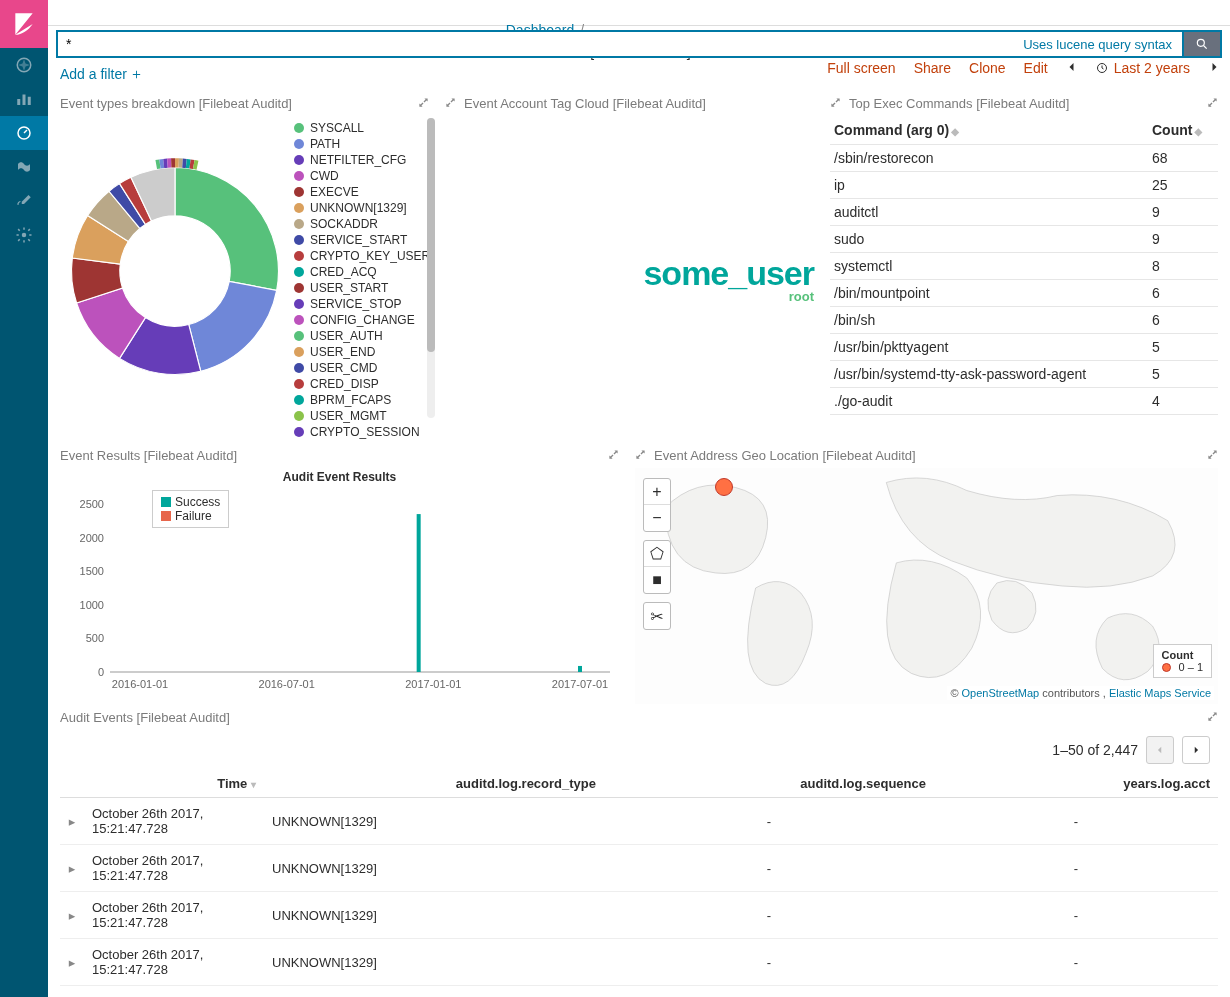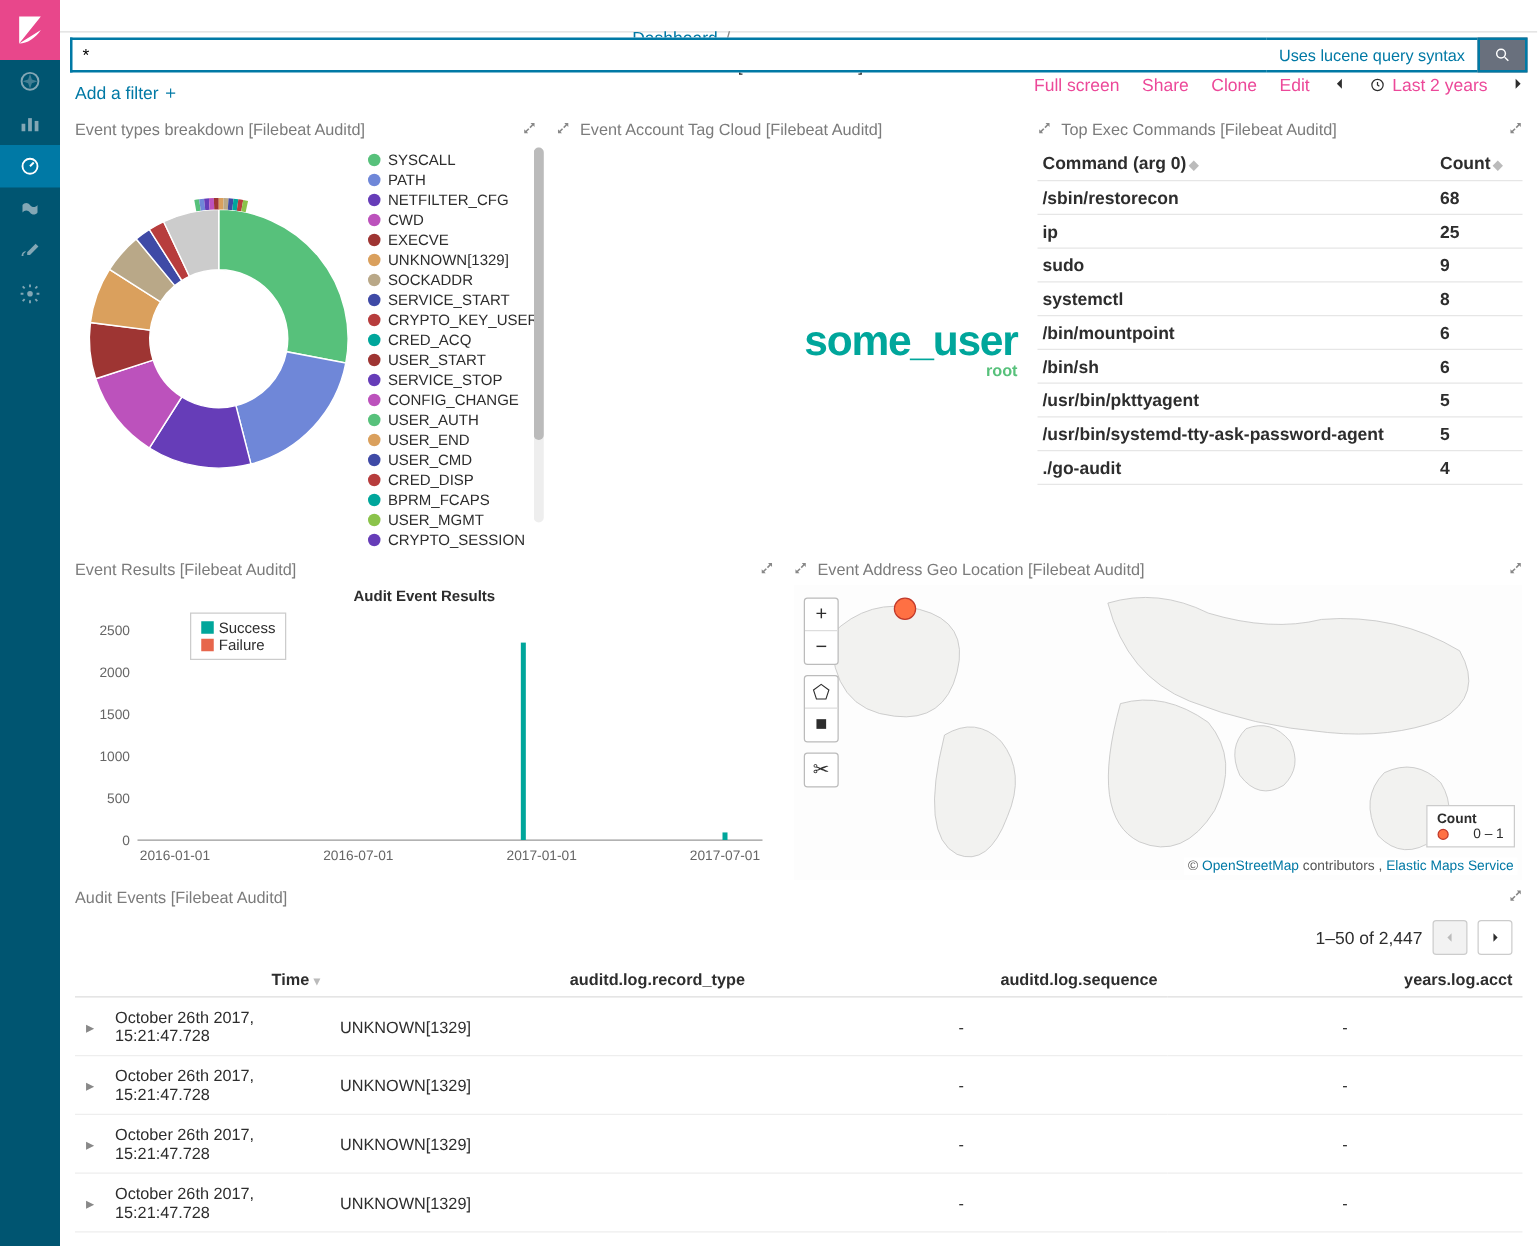--- a/index.html
+++ b/index.html
@@ -10,21 +10,21 @@
 .sidebar .logo svg { width: 26px; height: 26px; fill: #fff; }
 .sidebar .nav-item { width: 48px; height: 34px; display: flex; align-items: center; justify-content: center; color: #83a7b5; cursor: pointer; }
 .sidebar .nav-item.active { background: #0079a5; color: #fff; }
 .sidebar .nav-item svg { width: 18px; height: 18px; fill: currentColor; }
 .main { flex: 1; display: flex; flex-direction: column; overflow: hidden; }
 .topbar { display: flex; align-items: center; height: 26px; padding: 0 10px; border-bottom: 1px solid #ddd; flex-direction: column; }
 .breadcrumb { display: flex; align-items: center; gap: 6px; font-size: 14px; }
 .breadcrumb a { color: #0079a5; text-decoration: none; }
 .breadcrumb .sep { color: #888; }
 .breadcrumb .cur { color: #2d2d2d; margin-top: 44px; }
-.topbar-right { margin-left: auto; display: flex; align-items: center; gap: 18px; font-size: 14px; color: #ec4899; }
+.topbar-right { margin-left: auto; display: flex; align-items: center; gap: 18px; font-size: 14px; color: #c2410c; }
 .topbar-right .link { cursor: pointer; }
 .topbar-right svg { width: 12px; height: 12px; fill: #2d2d2d; }
 .time-picker { display: flex; align-items: center; gap: 6px; }
 .searchbar { display: flex; padding: 4px 8px; gap: 0; }
 .searchbar input { flex: 1; border: 2px solid #0079a5; border-right: none; padding: 4px 8px; font-size: 14px; outline: none; }
 .searchbar .hint { border: 2px solid #0079a5; border-left: none; border-right: none; padding: 4px 10px; color: #0079a5; font-size: 13px; display: flex; align-items: center; }
 .searchbar button { border: 2px solid #0079a5; background: #69707d; color: #fff; width: 40px; display: flex; align-items: center; justify-content: center; cursor: pointer; }
 .searchbar button svg { width: 14px; height: 14px; fill: #fff; }
 .filterbar { padding: 4px 12px 8px; }
 .filterbar a { color: #0079a5; font-size: 14px; text-decoration: none; display: inline-flex; align-items: center; gap: 4px; }
@@ -42,38 +42,38 @@
 .legend-label { font-size: 12px; color: #2d2d2d; }
 .vscroll { position: absolute; right: -6px; top: 2px; width: 8px; height: 92%; background: #eee; border-radius: 4px; }
 .vscroll .thumb { width: 100%; height: 78%; background: #bbb; border-radius: 4px; }
 
 .tagcloud { display: flex; flex-direction: column; align-items: flex-end; justify-content: center; height: 100%; }
 .tag-big { font-weight: 800; font-size: 34px; color: #00a69b; letter-spacing: -1px; font-family: Impact, "Arial Black", sans-serif; }
 .tag-small { font-weight: 700; font-size: 13px; color: #57c17b; margin-top: -4px; }
 
 .cmd-table { width: 100%; border-collapse: collapse; font-size: 14px; }
 .cmd-table th { text-align: left; font-weight: 700; padding: 6px 4px; border-bottom: 1px solid #e6e6e6; }
-.cmd-table td { padding: 5px 4px; border-bottom: 1px solid #e6e6e6; font-weight: bold; }
+.cmd-table td { padding: 5px 4px; border-bottom: 1px solid #e6e6e6; }
 .cmd-table th .sort { color: #bbb; font-size: 10px; margin-left: 2px; }
 
 .barchart { position: relative; height: 100%; }
 .chart-title { text-align: center; font-weight: 700; font-size: 12px; padding: 2px 0; }
 .chart-legend { position: absolute; left: 92px; top: 22px; border: 1px solid #ccc; padding: 4px 8px; font-size: 12px; background: #fff; }
 .chart-legend .row { display: flex; align-items: center; gap: 4px; }
 .chart-legend .sw { width: 10px; height: 10px; }
 .axis-label { font-size: 11px; fill: #666; }
 
 .map { background: #fff; border: none; position: relative; height: 100%; overflow: hidden; }
 .map-controls { position: absolute; left: 8px; top: 10px; display: flex; flex-direction: column; gap: 8px; }
 .map-controls .grp { background: #fff; border: 1px solid #bbb; border-radius: 3px; overflow: hidden; }
 .map-controls .btn { width: 26px; height: 26px; display: flex; align-items: center; justify-content: center; border-bottom: 1px solid #ddd; cursor: pointer; font-size: 16px; }
 .map-controls .btn:last-child { border-bottom: none; }
 .map-marker { position: absolute; width: 18px; height: 18px; background: #ff7043; border: 1px solid #c0392b; border-radius: 50%; left: 80px; top: 10px; }
 .map-legend { position: absolute; right: 6px; bottom: 26px; border: 1px solid #ccc; background: #fff; padding: 4px 8px; font-size: 11px; }
-.map-legend .row { display: flex; align-items: center; gap: 20px; }
+.map-legend .row { display: flex; align-items: center; gap: 8px; }
 .map-legend .dot { width: 9px; height: 9px; border-radius: 50%; background: #ff7043; border: 1px solid #c0392b; }
 .map-attr { position: absolute; right: 4px; bottom: 4px; font-size: 11px; color: #555; background: rgba(255,255,255,0.85); padding: 1px 3px; }
 .map-attr a { color: #0079a5; text-decoration: none; }
 
 .events-panel { grid-column: 1 / -1; }
 .events-pager { display: flex; justify-content: flex-end; align-items: center; gap: 8px; padding: 6px 8px; }
 .events-pager .pbtn { width: 28px; height: 28px; border: 1px solid #ccc; border-radius: 3px; display: flex; align-items: center; justify-content: center; cursor: pointer; }
 .events-pager .pbtn.disabled { background: #f2f2f2; color: #bbb; }
 .events-table { width: 100%; border-collapse: collapse; font-size: 13px; }
 .events-table th { text-align: right; font-weight: 700; padding: 6px 8px; border-bottom: 1px solid #ddd; }
@@ -337,20 +337,24 @@
               </tr>
             </thead>
             <tbody id="cmd-rows">
                 <tr>
                   <td>/sbin/restorecon</td>
                   <td>68</td>
                 </tr>
                 <tr>
                   <td>ip</td>
                   <td>25</td>
+                </tr>
+                <tr>
+                  <td>auditctl</td>
+                  <td>9</td>
                 </tr>
                 <tr>
                   <td>sudo</td>
                   <td>9</td>
                 </tr>
                 <tr>
                   <td>systemctl</td>
                   <td>8</td>
                 </tr>
                 <tr>

